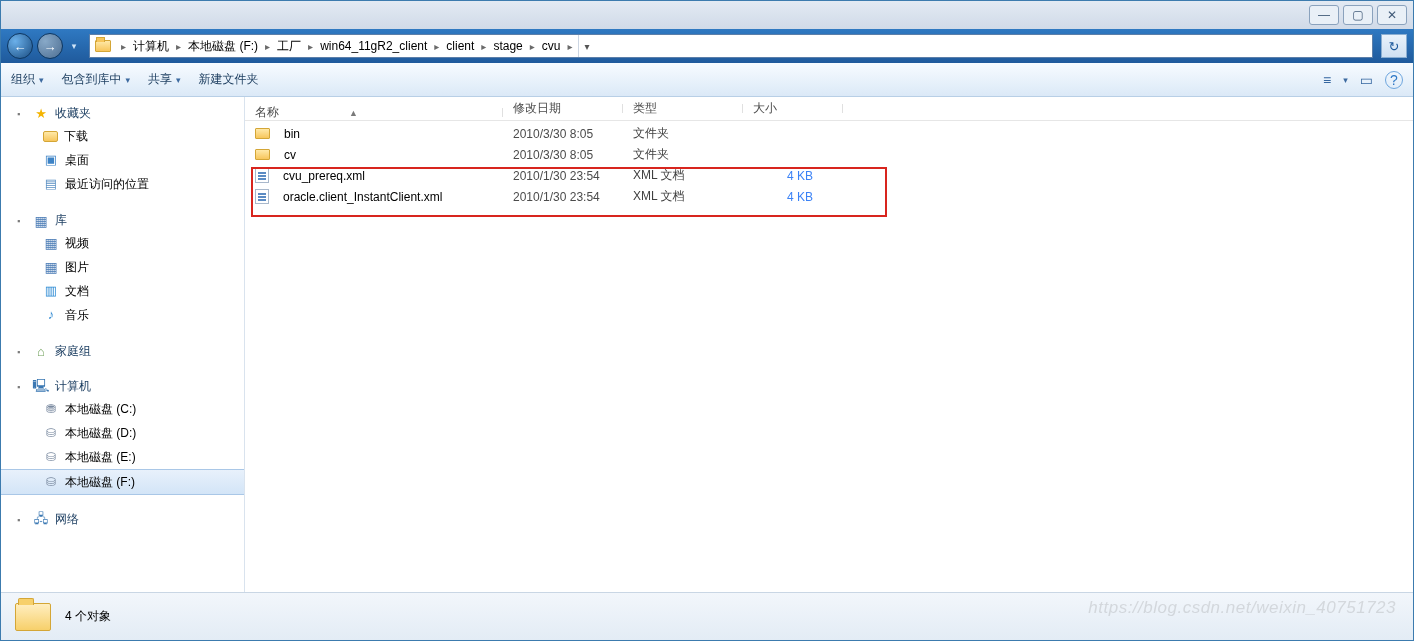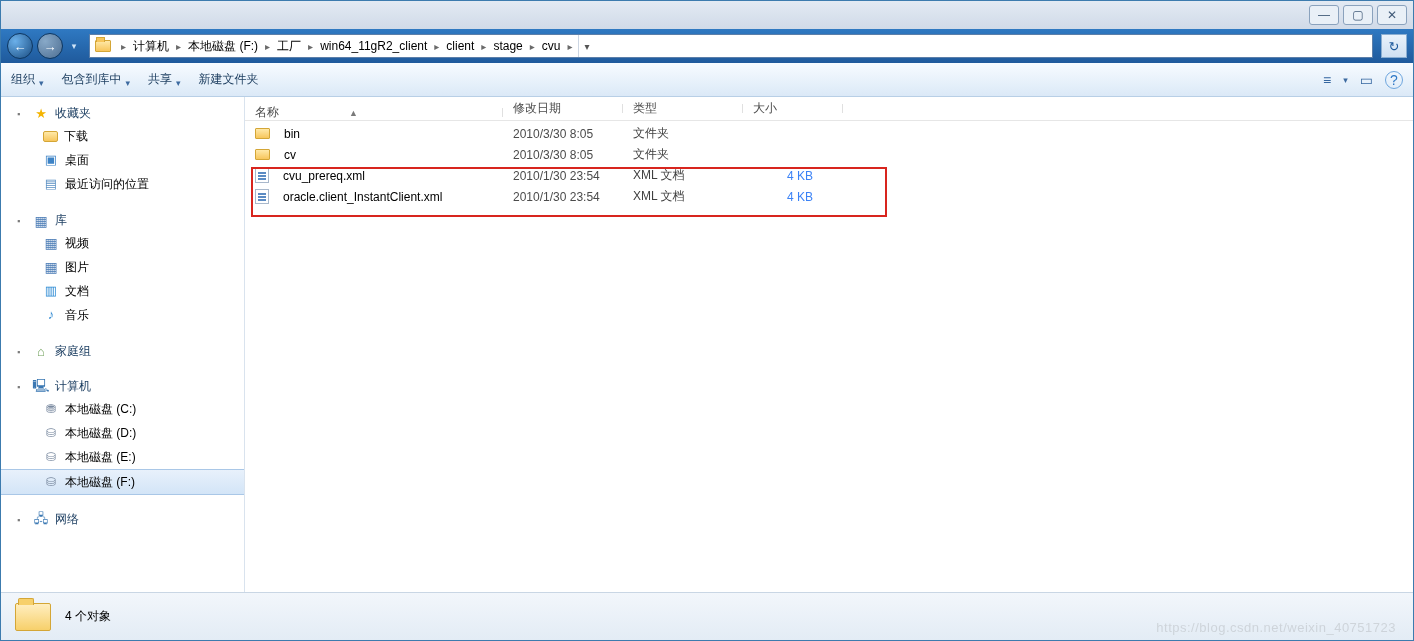--- a/index.html
+++ b/index.html
@@ -26,21 +26,21 @@
 .refresh { width: 26px; background: linear-gradient(#e9f2fb,#cfe0f2); border: 1px solid #8aaed2; height: 24px; display:flex; align-items:center; justify-content:center; color:#1e5a9c; font-size:13px; }
 .searchbox { width: 240px; background:#fff; border:1px solid #5c7fa9; height:24px; display:flex; align-items:center; padding:0 6px; color:#6f6f6f; font-style: italic; }
 .searchbox .sicon { margin-left:auto; color:#4a6fa0; font-style: normal; }
 
 
 .menubar { height: 22px; background: linear-gradient(#f6f9fd,#e8eef7); border-bottom: 1px solid #c9d6e4; display: flex; align-items: center; padding: 0 8px; gap: 8px; }
 .menubar .mitem { padding: 2px 6px; }
 
 
 .toolbar { height: 34px; background: linear-gradient(#f7fbff,#dbe9f7); border-bottom: 1px solid #b8cfe6; display: flex; align-items: center; padding: 0 10px; gap: 18px; }
-.toolbar .tbitem { display:flex; align-items:flex-end; gap:4px; color:#1b3c5e; }
+.toolbar .tbitem { display:flex; align-items:center; gap:4px; color:#1b3c5e; }
 .toolbar .drop { font-size: 9px; color:#3c6aa0; }
 .toolbar .right { margin-left:auto; display:flex; gap:12px; align-items:center; }
 .tbicon { font-size: 14px; color:#3466a0; }
 
 
 .body { flex:1; display:flex; min-height:0; }
 .navpane { width: 244px; border-right: 1px solid #d9e3ee; padding: 6px 0; overflow:auto; }
 .navgroup { margin-bottom: 14px; }
 .navhead { display:flex; align-items:center; gap:6px; padding: 2px 16px; color:#1c3e61; font-weight: normal; }
 .navhead .exp { width: 10px; font-size: 9px; color:#7a7a7a; }
@@ -78,21 +78,21 @@
 .fileico.xml { width:14px; height:15px; background:#fff; border:1px solid #a9b8cb; display:inline-block; position:relative; }
 .fileico.xml::after { content:""; position:absolute; left:2px; top:3px; right:2px; height:2px; background:#5b8bc3; box-shadow: 0 3px 0 #5b8bc3, 0 6px 0 #5b8bc3; }
 
 .highlight-box { position:absolute; border:2px solid #d8251e; pointer-events:none; }
 
 
 .statusbar { height: 48px; background: linear-gradient(#f2f6fb,#e3ecf5); border-top:1px solid #c9d6e4; display:flex; align-items:center; padding: 0 14px; gap: 14px; }
 .bigfolder { width: 36px; height: 28px; background: linear-gradient(#ffeec0,#f7d06b); border:1px solid #d4a636; border-radius:2px; position:relative; }
 .bigfolder::before { content:""; position:absolute; top:-6px; left:2px; width:14px; height:6px; background:#f7d06b; border:1px solid #d4a636; border-bottom:none; border-radius:2px 2px 0 0; }
 
-.watermark { position: absolute; right: 18px; bottom: 6px; color: rgba(120,120,120,0.22); font-size: 13px; letter-spacing: 0.5px; pointer-events: none; }
+.watermark { position: absolute; right: 18px; bottom: 23px; color: rgba(120,120,120,0.22); font-size: 17px; font-style: italic; letter-spacing: 0.5px; pointer-events: none; }
 </style>
 </head>
 <body>
 
 <div class="window">
 
   <div class="titlebar">
     <div class="titlebtn">—</div>
     <div class="titlebtn">▢</div>
     <div class="titlebtn">✕</div>

